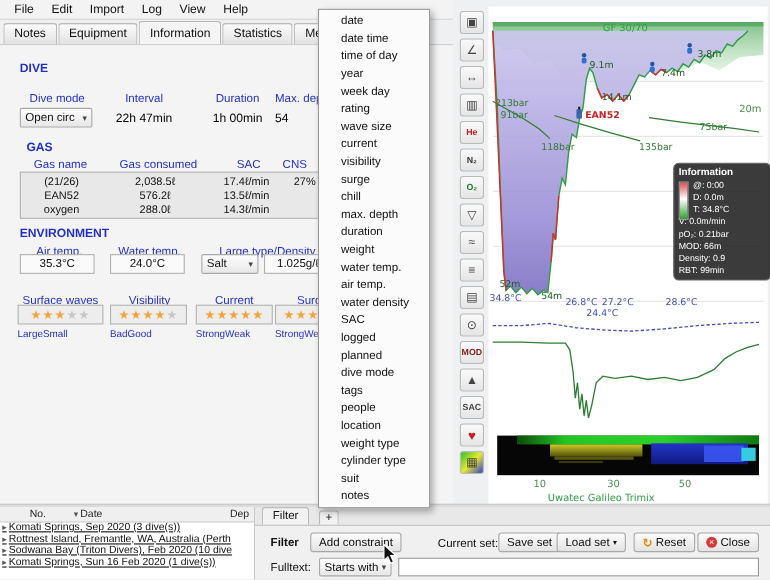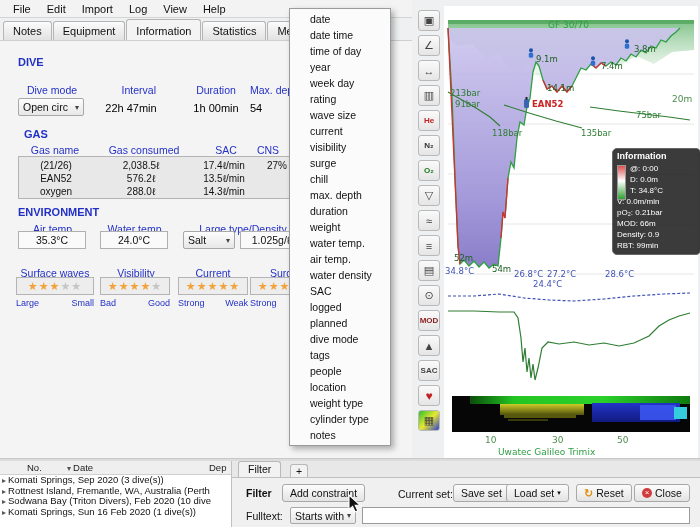--- a/index.html
+++ b/index.html
@@ -17,21 +17,21 @@
   .lbl{position:absolute;color:#2330c6;font-size:10.5px;text-align:center;white-space:nowrap;overflow:hidden;}
   .val{position:absolute;font-size:11px;color:#000;text-align:center;white-space:nowrap;}
   .combo{position:absolute;height:18px;border:1px solid #a8a8a8;border-radius:2px;background:linear-gradient(#fdfdfd,#e7e7e7);display:flex;align-items:center;justify-content:space-between;padding:0 4px;font-size:10.5px;box-sizing:border-box;white-space:nowrap;overflow:hidden;}
   .combo .arr{font-size:8px;color:#444;margin-left:3px;}
   .box{position:absolute;height:18px;border:1px solid #b0b0b0;background:#fafafa;display:flex;align-items:center;justify-content:center;font-size:10.5px;box-sizing:border-box;}
   .gastable{position:absolute;left:18px;top:115px;width:278px;height:43px;border:1px solid #b4b4b4;background:#e8e8e8;display:grid;grid-template-columns:74px 96px 70px 36px;grid-template-rows:13px 13px 13px;align-items:center;padding-top:2px;box-sizing:border-box;}
   .gcell{text-align:center;font-size:10px;white-space:nowrap;overflow:hidden;}
   .rate{position:absolute;height:18px;border:1px solid #b4b4b4;background:#ededed;display:flex;align-items:center;justify-content:center;box-sizing:border-box;}
   .stars-f{color:#f2a33c;font-size:11px;letter-spacing:1px;}
   .stars-e{color:#c6c6c6;font-size:11px;letter-spacing:1px;}
-  .minmax{position:absolute;display:flex;justify-content:space-between;color:#2330c6;font-size:9px;}
+  .minmax{position:absolute;display:flex;color:#2330c6;font-size:9px;}
   
   .popup{position:absolute;left:289px;top:8px;width:100px;background:#fbfbfb;border:1px solid #9b9b9b;box-shadow:3px 3px 6px rgba(0,0,0,0.3);padding:2px 0;z-index:60;}
   .pitem{height:16px;line-height:16px;padding:0 8px 0 20px;font-size:10.5px;color:#111;white-space:nowrap;}
   
   .rightbase{position:absolute;left:412px;top:0;width:288px;height:460px;background:#eff0f1;}
   .ptoolbar{position:absolute;left:418px;top:10px;width:24px;}
   .tbtn{width:22px;height:21px;margin-bottom:4px;border:1px solid #b9b9b9;border-radius:3px;background:linear-gradient(#fafafa,#e5e5e5);display:flex;align-items:center;justify-content:center;font-size:11px;color:#444;box-sizing:border-box;}
   .tbtn.txt{font-size:8px;font-weight:bold;}
   .tbtn.red{color:#c02020;}.tbtn.green{color:#1e7a1e;}.tbtn.dark{color:#333;}.tbtn.maroon{color:#8a1a1a;}
   .tbtn.heart{color:#c02020;font-size:12px;}
@@ -47,21 +47,21 @@
   .tooltip{position:absolute;left:168px;top:142px;width:80px;background:rgba(25,25,25,0.85);border:1px solid #666;border-radius:5px;color:#fff;padding:2px 3px 3px 4px;font-size:8px;line-height:11px;z-index:5;}
   .tt-title{font-size:9px;font-weight:bold;margin-bottom:1px;}
   .tt-grad{position:absolute;left:4px;top:16px;width:7px;height:33px;background:linear-gradient(#e05050,#ffffff 45%,#30a030);border:1px solid #999;}
   .tt-line.indent{margin-left:13px;}
   
   .hsplit{position:absolute;left:0;top:458px;width:700px;height:3px;background:#dcdcdc;border-top:1px solid #c8c8c8;}
   .divelist{position:absolute;left:0;top:461px;width:232px;height:66px;background:#fff;border-right:1px solid #c0c0c0;overflow:hidden;font-size:9.5px;box-sizing:border-box;}
   .dl-head{display:flex;height:13px;background:#efefef;border-bottom:1px solid #d0d0d0;align-items:center;padding-left:3px;color:#222;}
   .dlh{white-space:nowrap;overflow:hidden;}
   .sorticon{font-size:8px;color:#555;margin-right:2px;}
-  .dl-row{height:10.5px;line-height:10.5px;white-space:nowrap;overflow:hidden;padding-left:2px;}
+  .dl-row{height:10.5px;line-height:10.5px;white-space:nowrap;overflow:hidden;padding-left:2px;text-decoration:underline;}
   .tri{color:#555;font-size:8px;margin-right:2px;}
   .filterpane{position:absolute;left:232px;top:461px;width:468px;height:66px;background:#e8e8e8;box-sizing:border-box;}
   .ftab{position:absolute;border:1px solid #b8b8b8;border-bottom:none;background:#f2f2f2;border-radius:3px 3px 0 0;font-size:10.5px;line-height:14px;padding:0 9px;}
   .ftab.main{left:6px;top:0;height:16px;}
   .ftab.plus{left:58px;top:3px;height:13px;line-height:12px;padding:0 5px;}
   .fbody{position:absolute;left:0;top:16px;width:468px;height:50px;background:#f0f0f0;border-top:1px solid #c0c0c0;}
   .flabel{position:absolute;font-size:10.5px;white-space:nowrap;}
   .btn{position:absolute;height:18px;border:1px solid #a8a8a8;border-radius:3px;background:linear-gradient(#fcfcfc,#e3e3e3);font-size:10.5px;display:flex;align-items:center;justify-content:center;padding:0 7px;box-sizing:border-box;white-space:nowrap;}
   .icon-reset{color:#e08a00;font-weight:bold;margin-right:3px;font-size:11px;}
   .icon-close{display:inline-block;width:10px;height:10px;border-radius:50%;background:#d23b3b;color:#fff;font-size:8px;line-height:10px;text-align:center;margin-right:3px;}
@@ -86,21 +86,21 @@
     <span class="tab">Notes</span>
     <span class="tab">Equipment</span>
     <span class="tab active">Information</span>
     <span class="tab">Statistics</span>
     <span class="tab">Media</span>
   </div>
 
   <div class="content">
     <div class="sec" style="left:18px;top:15px;">DIVE</div>
     <div class="lbl" style="left:14px;top:43px;width:76px;">Dive mode</div>
-    <div class="lbl" style="left:86px;top:43px;width:70px;text-align:right;">Interval</div>
+    <div class="lbl" style="left:96px;top:43px;width:70px;">Interval</div>
     <div class="lbl" style="left:181px;top:43px;width:70px;">Duration</div>
     <div class="lbl" style="left:250px;top:43px;width:70px;text-align:left;">Max. depth</div>
 
     <div class="combo" style="left:18px;top:57px;width:66px;">
       <span>Open circ</span>
       <span class="arr">▾</span>
     </div>
     <div class="val" style="left:96px;top:61px;width:70px;">22h 47min</div>
     <div class="val" style="left:181px;top:61px;width:70px;">1h 00min</div>
     <div class="val" style="left:250px;top:61px;width:36px;text-align:left;">54</div>
@@ -339,20 +339,21 @@
     <div class="pitem">water density</div>
     <div class="pitem">SAC</div>
     <div class="pitem">logged</div>
     <div class="pitem">planned</div>
     <div class="pitem">dive mode</div>
     <div class="pitem">tags</div>
     <div class="pitem">people</div>
     <div class="pitem">location</div>
     <div class="pitem">weight type</div>
     <div class="pitem">cylinder type</div>
+    <div class="pitem">suit</div>
     <div class="pitem">notes</div>
   </div>
 
   <div class="hsplit"></div>
 
   <div class="divelist">
     <div class="dl-head">
       <span class="dlh" style="width:40px;margin-left:24px;">No.</span>
       <span class="dlh" style="flex:1;"><span class="sorticon">▾</span><span>Date</span></span>
       <span class="dlh" style="width:22px;">Dep</span>

